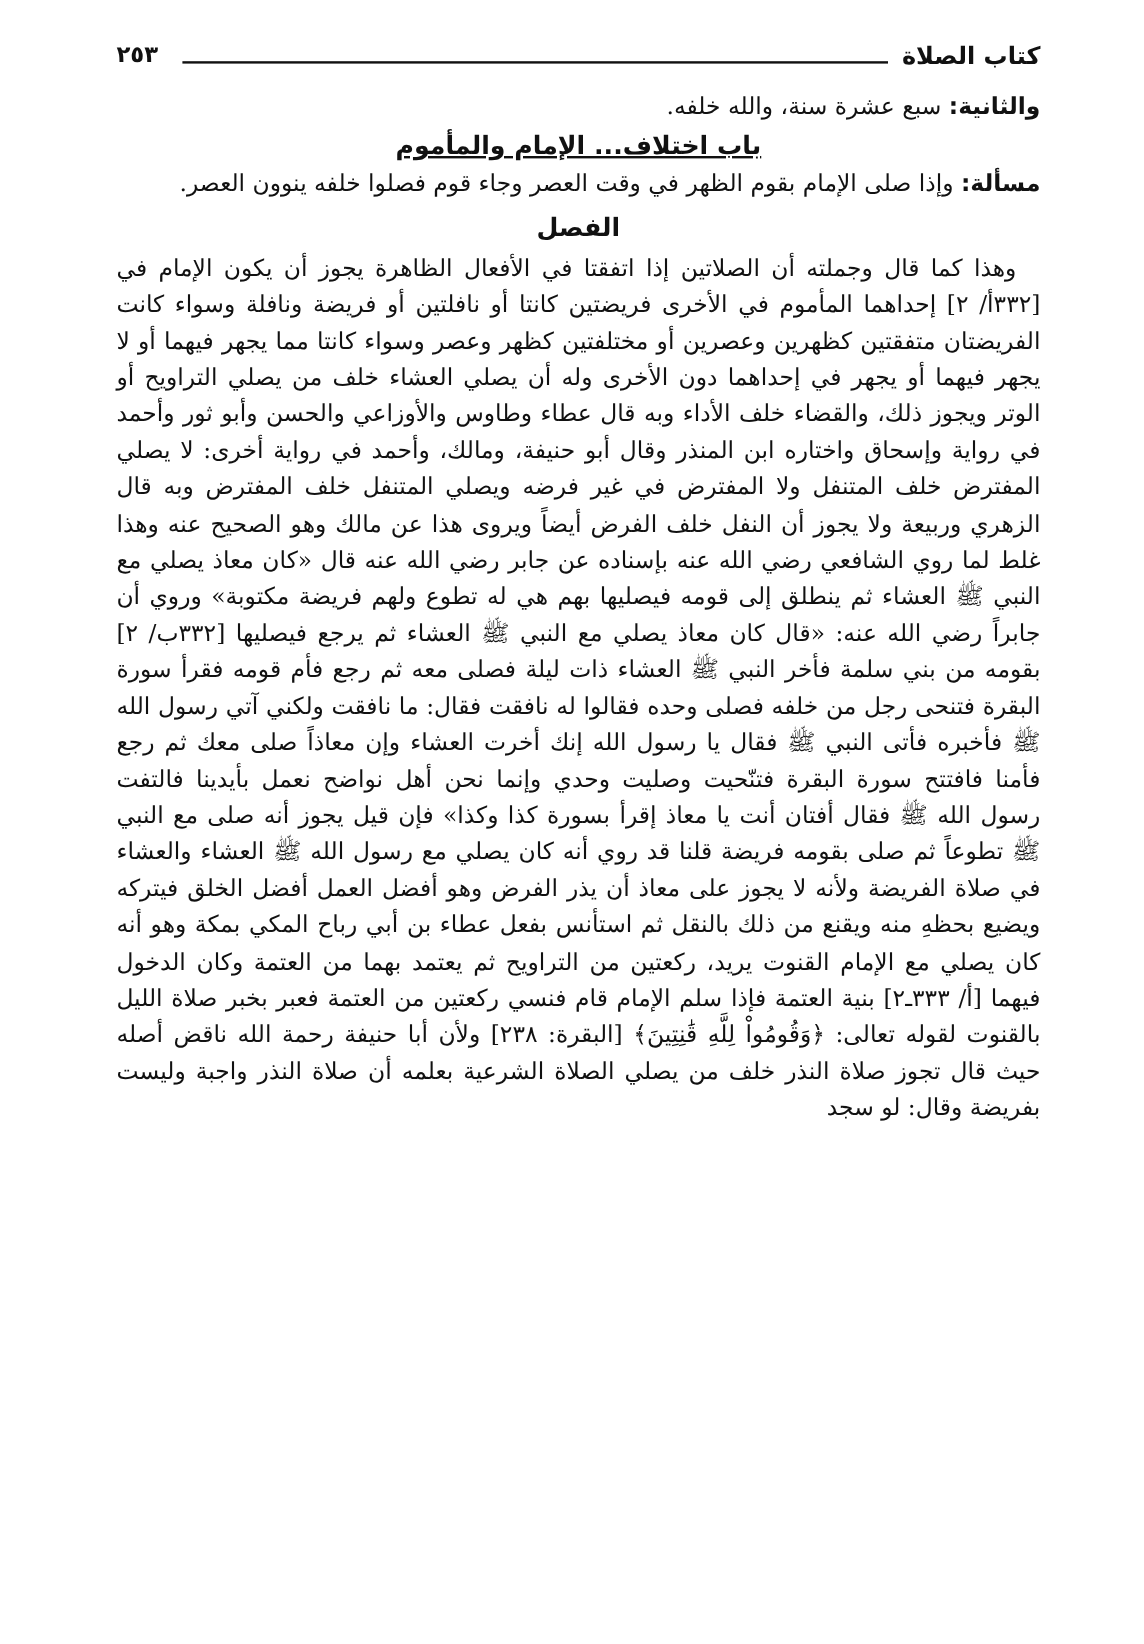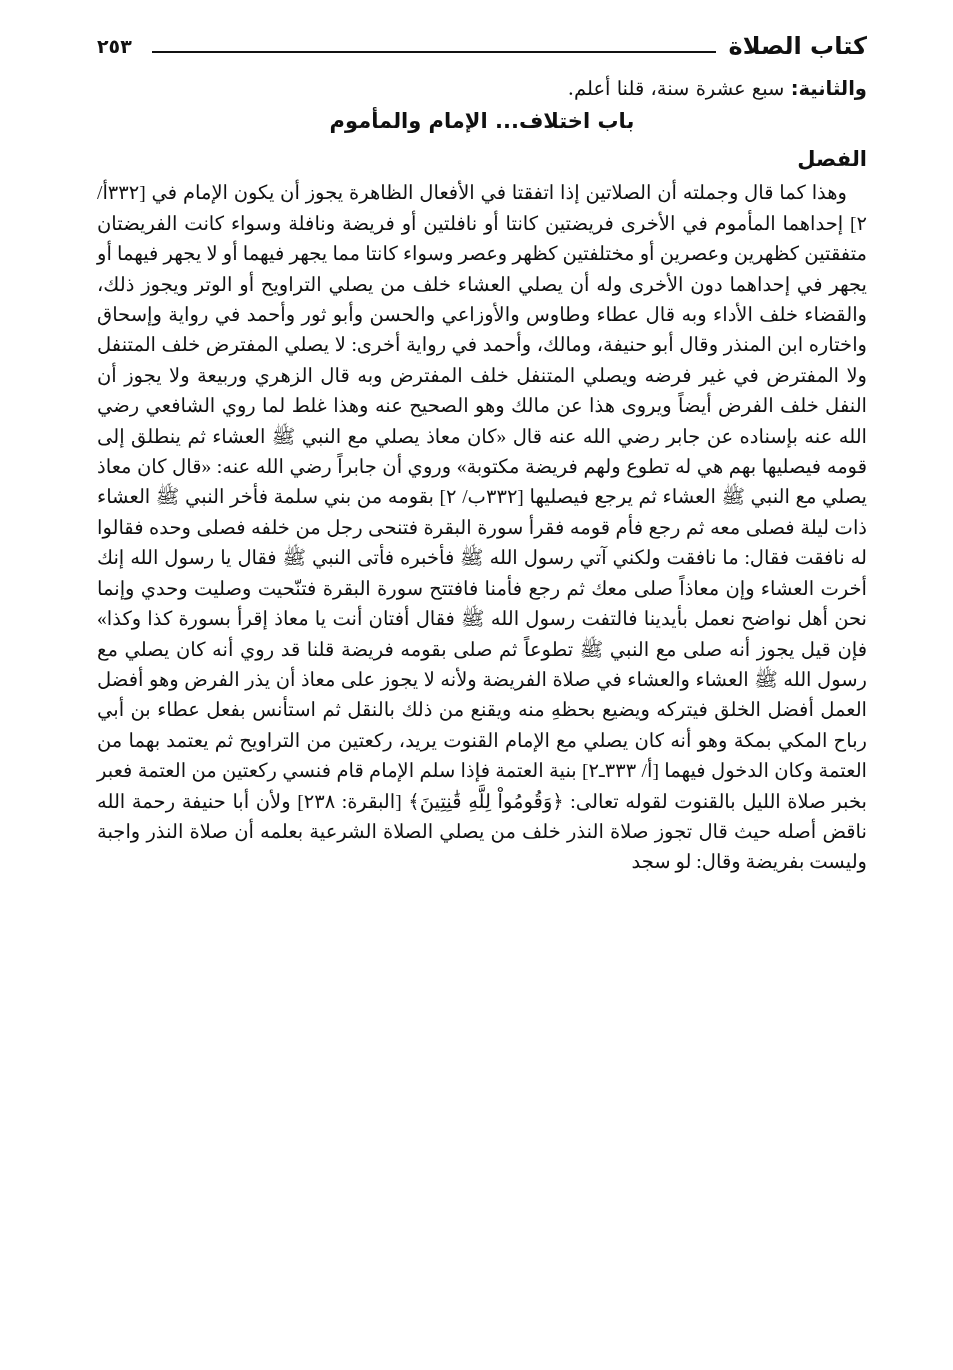--- a/index.html
+++ b/index.html
@@ -25,21 +25,21 @@
     .running-header {
       display: flex;
       flex-direction: row;
       align-items: center;
       height: 36px;
       direction: rtl;
     }
     .running-title {
       font-family: "DejaVu Sans", "Liberation Sans", sans-serif;
       font-weight: bold;
-      font-size: 24px;
+      font-size: 20px;
       white-space: nowrap;
       margin-left: 8px;
     }
     .header-rule {
       flex: 1;
       height: 2px;
       background: #111;
       margin: 0 4px;
       align-self: center;
       position: relative;
@@ -71,50 +71,53 @@
       line-height: 30.4px;
       margin: 0;
     }
     .chapter-heading {
       font-family: "DejaVu Sans", "Liberation Sans", sans-serif;
       font-weight: bold;
       font-size: 21px;
       text-align: center;
       line-height: 34px;
       margin: 0;
+      text-decoration: underline;
     }
     .section-heading {
       font-family: "DejaVu Sans", "Liberation Sans", sans-serif;
       font-weight: bold;
       font-size: 21px;
+      text-align: center;
       line-height: 38px;
       margin: 2px 0 0 0;
     }
     .indent { text-indent: 20px; }
-    .body-text .para { margin: 0; font-family: Liberation Serif, serif; }
+    .body-text .para { margin: 0; }
   </style>
 </head>
 <body>
 
 <div class="page">
 
   <div class="running-header">
     <span class="running-title">كتاب الصلاة</span>
     <span class="header-rule"></span>
     <span class="page-number">٢٥٣</span>
   </div>
 
   <div style="height:10px"></div>
 
-  <p class="para"><span class="lead">والثانية:</span><span> سبع عشرة سنة، قلنا أعلم.</span></p>
+  <p class="para"><span class="lead">والثانية:</span><span> سبع عشرة سنة، والله خلفه.</span></p>
 
 
 
   <h2 class="chapter-heading">باب اختلاف... الإمام والمأموم</h2>
 
+  <p class="para"><span class="lead">مسألة:</span><span> وإذا صلى الإمام بقوم الظهر في وقت العصر وجاء قوم فصلوا خلفه ينوون العصر.</span></p>
 
   <h3 class="section-heading">الفصل</h3>
 
   <div class="body-text">
     <p class="para indent">وهذا كما قال وجملته أن الصلاتين إذا اتفقتا في الأفعال الظاهرة يجوز أن يكون الإمام في [٣٣٢أ/ ٢] إحداهما المأموم في الأخرى فريضتين كانتا أو نافلتين أو فريضة ونافلة وسواء كانت الفريضتان متفقتين كظهرين وعصرين أو مختلفتين كظهر وعصر وسواء كانتا مما يجهر فيهما أو لا يجهر فيهما أو يجهر في إحداهما دون الأخرى وله أن يصلي العشاء خلف من يصلي التراويح أو الوتر ويجوز ذلك، والقضاء خلف الأداء وبه قال عطاء وطاوس والأوزاعي والحسن وأبو ثور وأحمد في رواية وإسحاق واختاره ابن المنذر وقال أبو حنيفة، ومالك، وأحمد في رواية أخرى: لا يصلي المفترض خلف المتنفل ولا المفترض في غير فرضه ويصلي المتنفل خلف المفترض وبه قال الزهري وربيعة ولا يجوز أن النفل خلف الفرض أيضاً ويروى هذا عن مالك وهو الصحيح عنه وهذا غلط لما روي الشافعي رضي الله عنه بإسناده عن جابر رضي الله عنه قال «كان معاذ يصلي مع النبي ﷺ العشاء ثم ينطلق إلى قومه فيصليها بهم هي له تطوع ولهم فريضة مكتوبة» وروي أن جابراً رضي الله عنه: «قال كان معاذ يصلي مع النبي ﷺ العشاء ثم يرجع فيصليها [٣٣٢ب/ ٢] بقومه من بني سلمة فأخر النبي ﷺ العشاء ذات ليلة فصلى معه ثم رجع فأم قومه فقرأ سورة البقرة فتنحى رجل من خلفه فصلى وحده فقالوا له نافقت فقال: ما نافقت ولكني آتي رسول الله ﷺ فأخبره فأتى النبي ﷺ فقال يا رسول الله إنك أخرت العشاء وإن معاذاً صلى معك ثم رجع فأمنا فافتتح سورة البقرة فتنّحيت وصليت وحدي وإنما نحن أهل نواضح نعمل بأيدينا فالتفت رسول الله ﷺ فقال أفتان أنت يا معاذ إقرأ بسورة كذا وكذا» فإن قيل يجوز أنه صلى مع النبي ﷺ تطوعاً ثم صلى بقومه فريضة قلنا قد روي أنه كان يصلي مع رسول الله ﷺ العشاء والعشاء في صلاة الفريضة ولأنه لا يجوز على معاذ أن يذر الفرض وهو أفضل العمل أفضل الخلق فيتركه ويضيع بحظهِ منه ويقنع من ذلك بالنقل ثم استأنس بفعل عطاء بن أبي رباح المكي بمكة وهو أنه كان يصلي مع الإمام القنوت يريد، ركعتين من التراويح ثم يعتمد بهما من العتمة وكان الدخول فيهما [أ/ ٣٣٣ـ٢] بنية العتمة فإذا سلم الإمام قام فنسي ركعتين من العتمة فعبر بخبر صلاة الليل بالقنوت لقوله تعالى: ﴿وَقُومُواْ لِلَّهِ قَٰنِتِينَ﴾ [البقرة: ٢٣٨] ولأن أبا حنيفة رحمة الله ناقض أصله حيث قال تجوز صلاة النذر خلف من يصلي الصلاة الشرعية بعلمه أن صلاة النذر واجبة وليست بفريضة وقال: لو سجد</p>
   </div>
 
 </div>
 
 </body></html>

